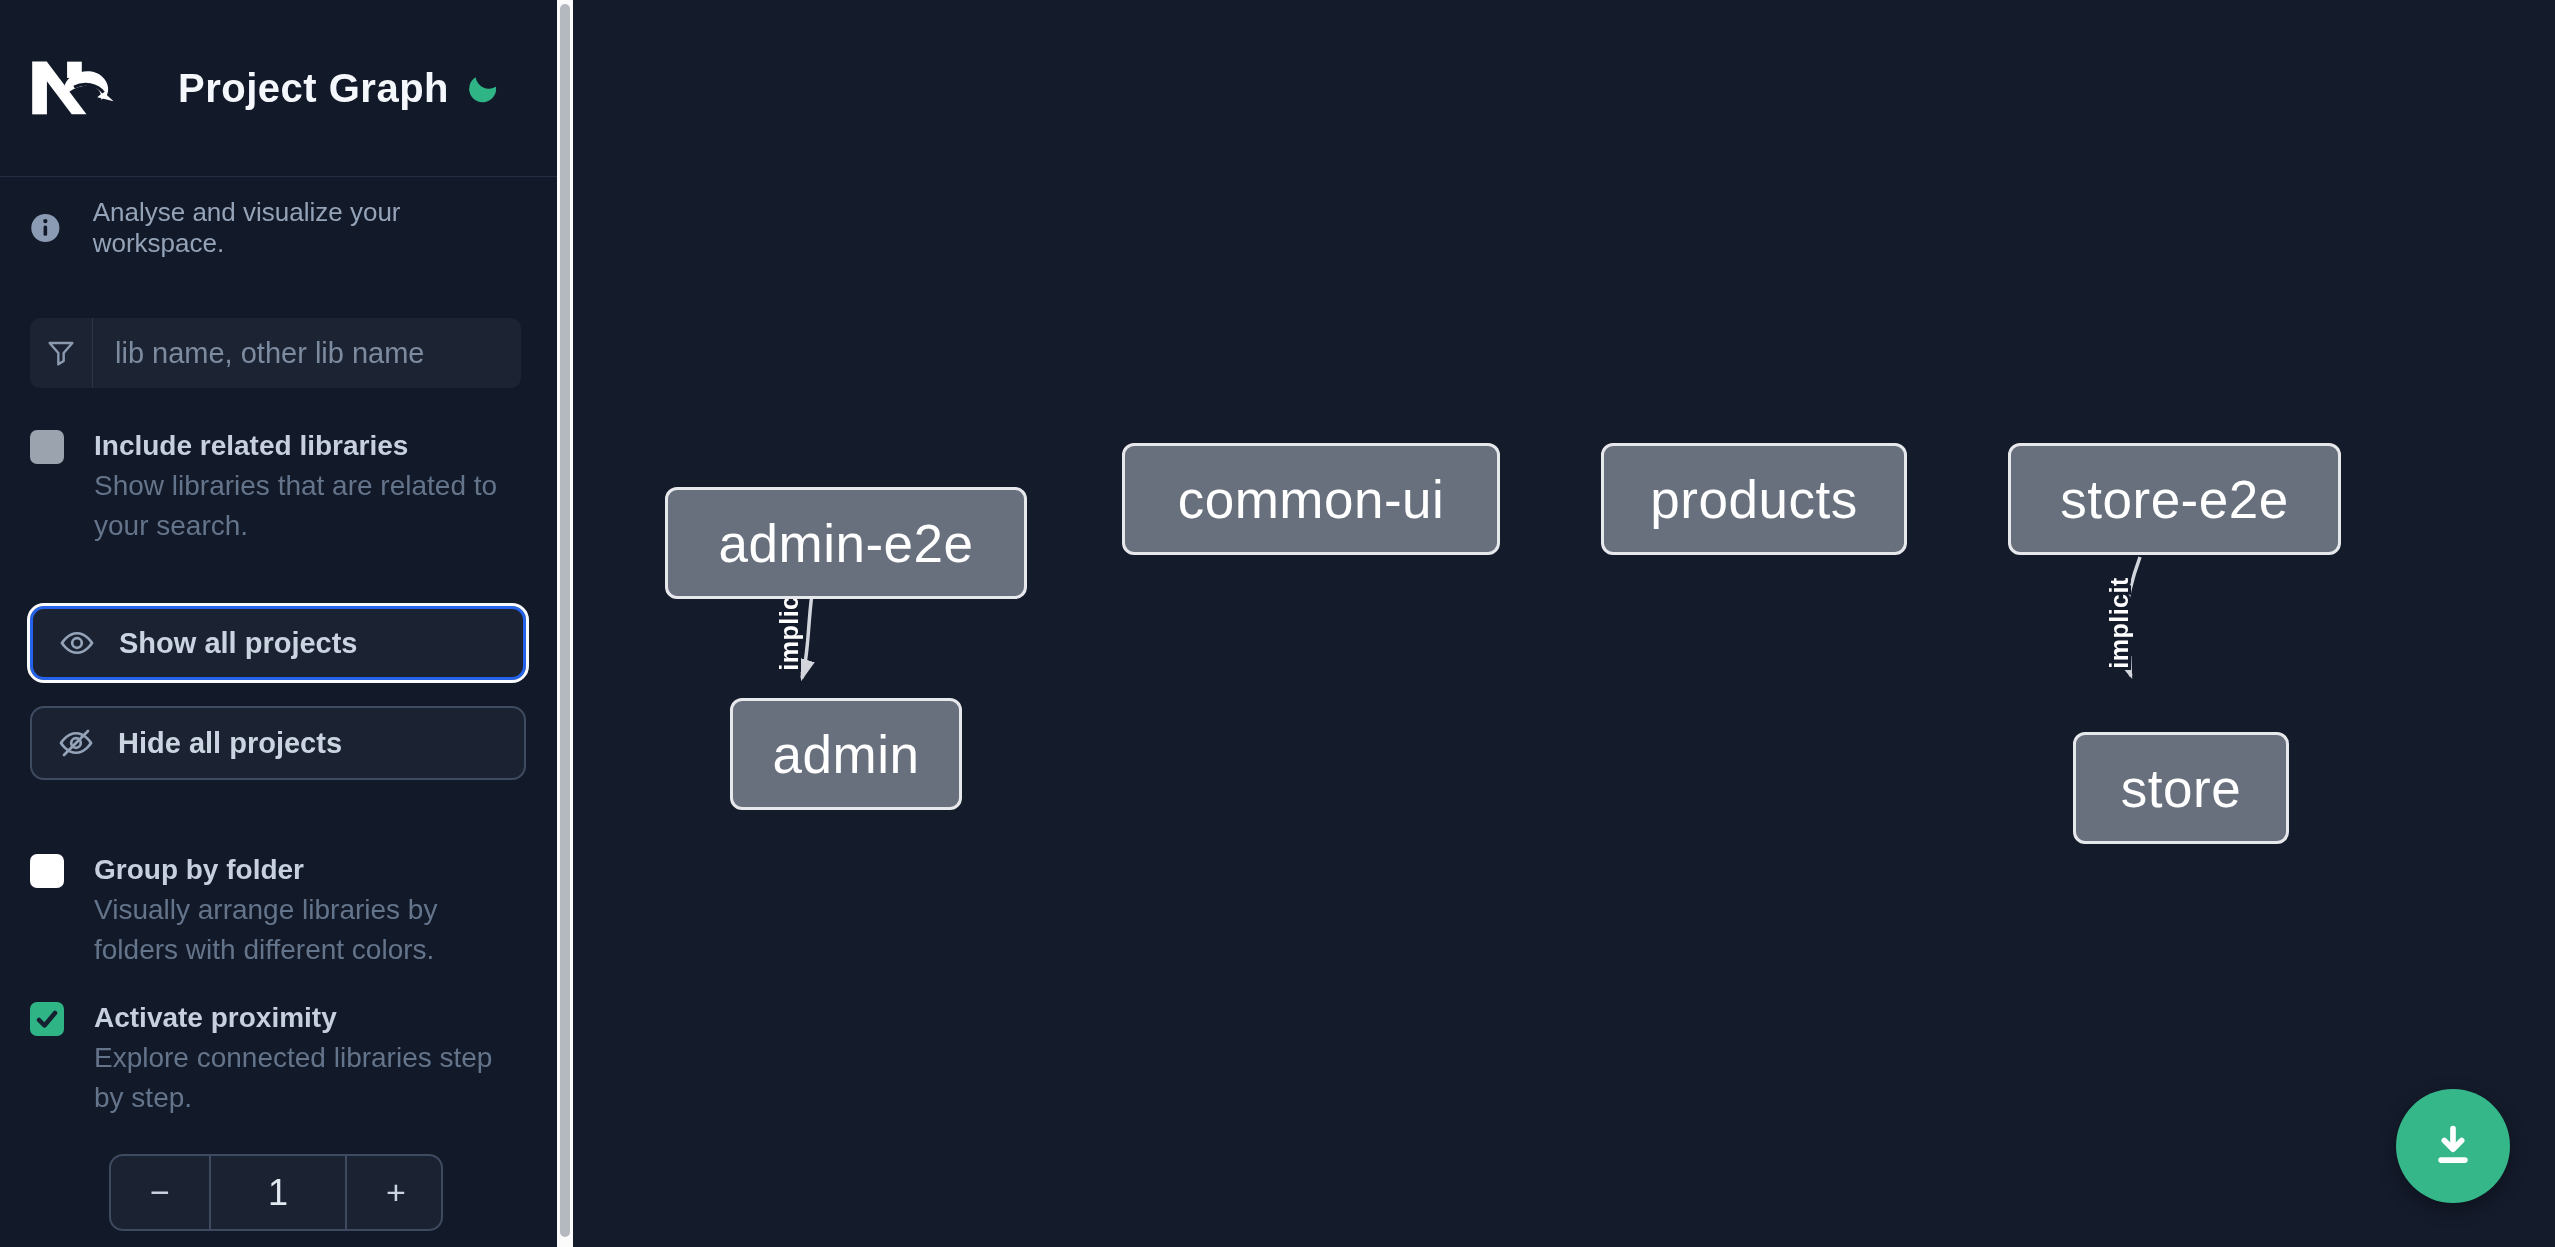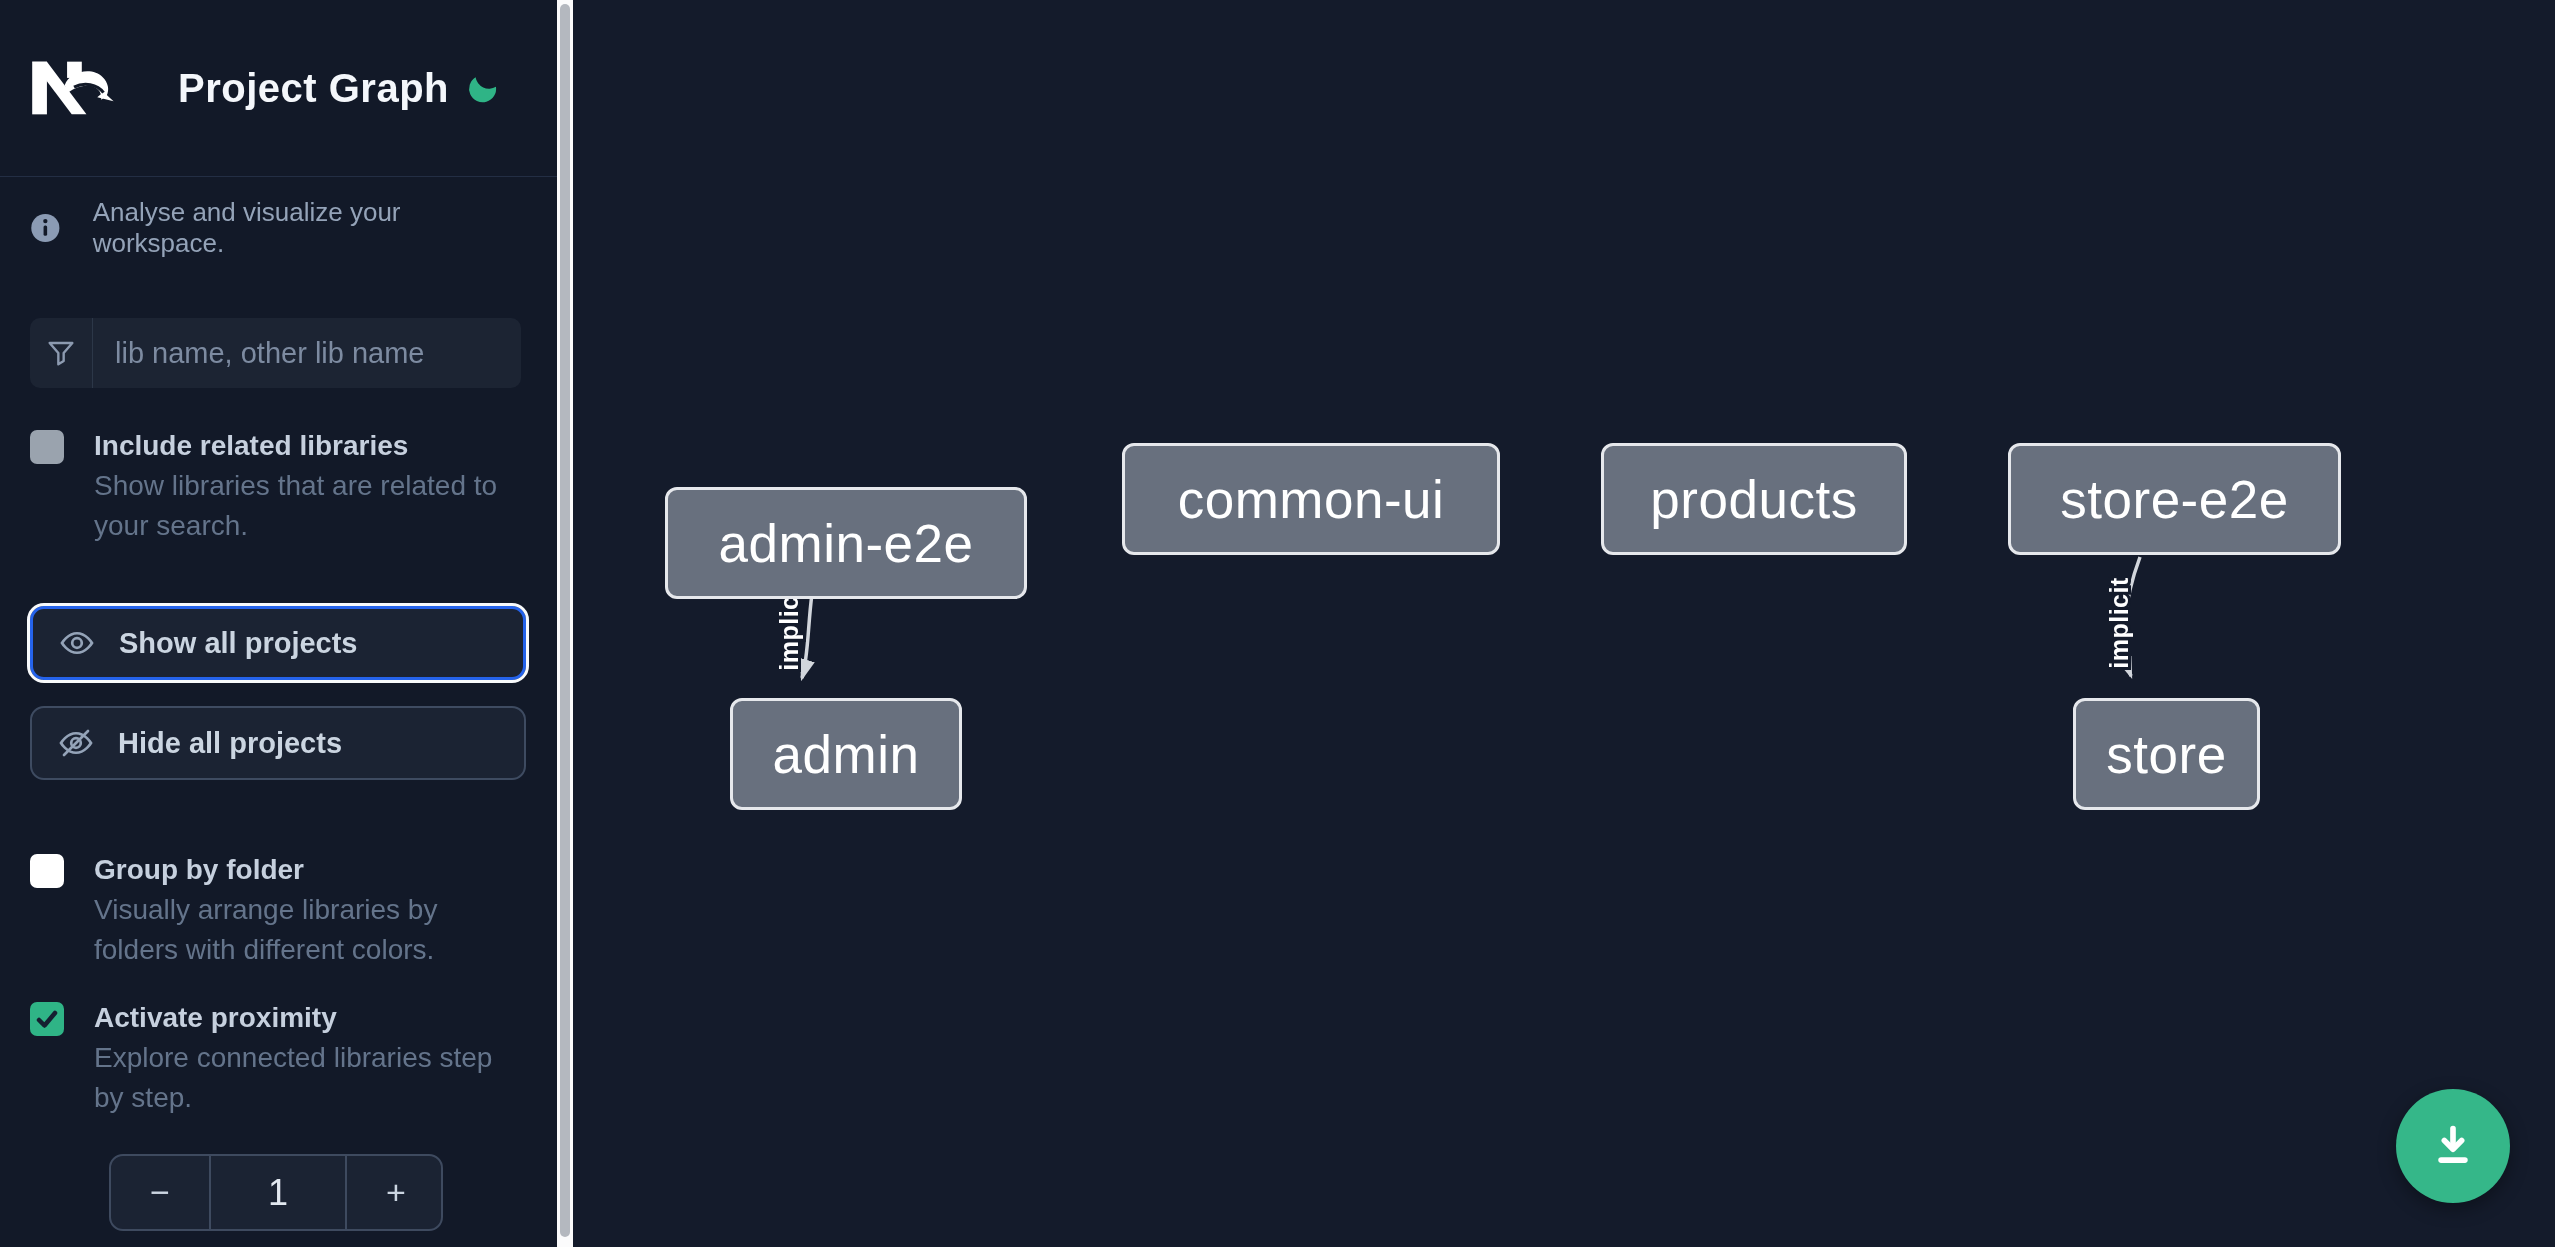--- a/index.html
+++ b/index.html
@@ -69,21 +69,21 @@
             background:#141b2b; }
   .edges { position:absolute; left:0; top:0; }
   .node { position:absolute; height:112px; background:#68707e; border:3px solid #e6e8ec;
           border-radius:12px; display:flex; align-items:center; justify-content:center;
           color:#ffffff; font-size:53px; cursor:pointer; letter-spacing:0.5px; }
   .n-admin-e2e { left:92px;   top:443px; width:362px;margin-top:44px; }
   .n-common-ui { left:549px;  top:443px; width:378px; }
   .n-products  { left:1028px; top:443px; width:306px; }
   .n-store-e2e { left:1435px; top:443px; width:333px; }
   .n-admin     { left:157px;  top:698px; width:232px; }
-  .n-store     { left:1500px; top:698px; width:187px; }
+  .n-store     { left:1500px; top:732px; width:216px; }
 
   .edge-label { fill:#ffffff; stroke:#141b2b; stroke-width:6px; paint-order:stroke;
                 font-size:25px; font-weight:700; letter-spacing:0.5px;
                 font-family:"Liberation Sans", sans-serif; text-anchor:middle; }
 
   .fab { position:absolute; left:1823px; top:1089px; width:114px; height:114px;
          border-radius:50%; background:#35b789; border:none; cursor:pointer;
          display:flex; align-items:center; justify-content:center;
          box-shadow:0 6px 18px rgba(0,0,0,0.35); }
 </style>

